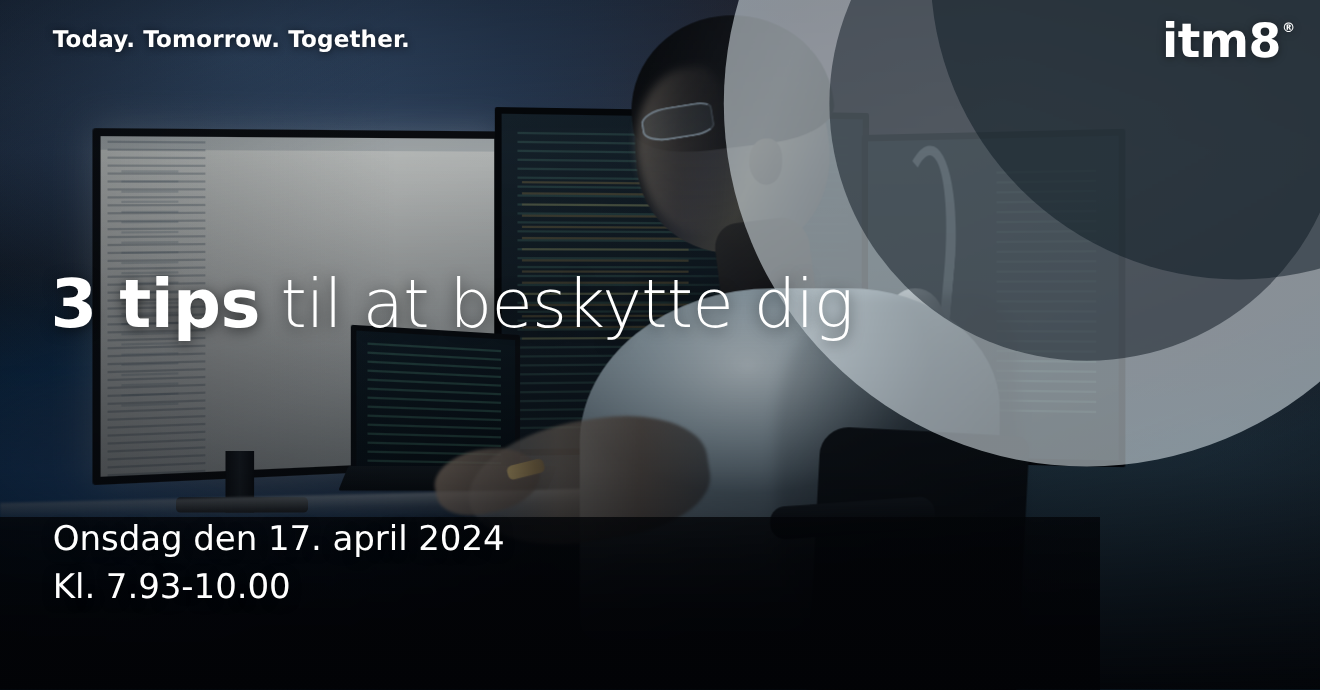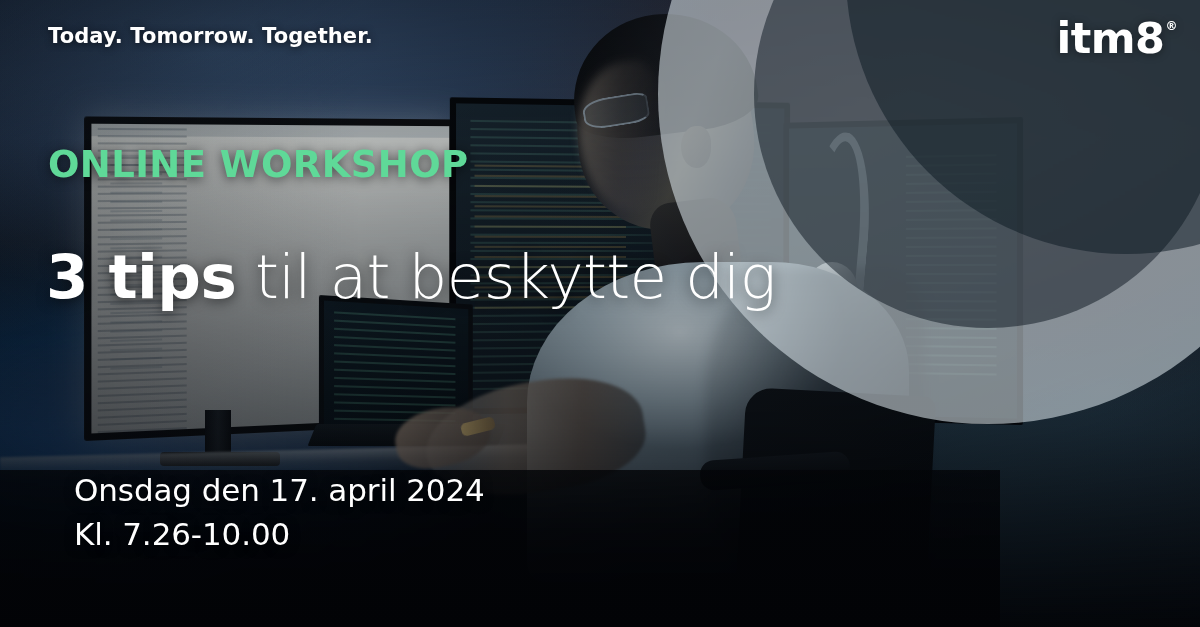--- a/index.html
+++ b/index.html
@@ -523,21 +523,20 @@
   .details {
     position: absolute;
     left: 48px;
     top: 468px;
     font-size: 31px;
     line-height: 1.42;
     font-weight: 400;
     color: #ffffff;
     letter-spacing: -0.1px;
     text-shadow: 0 2px 11px rgba(0,0,0,0.70);
-    margin-left: 26px;
   }
   .details span { display: block; }
 </style>
 </head>
 <body>
 
 <div class="banner">
 
   <div class="photo-layer">
     <div class="bg-base"></div>
@@ -596,24 +595,23 @@
   <div class="brand-shapes">
     <div class="ring-outer"></div>
     <div class="ring-inner"></div>
   </div>
   <div class="disc-dark"></div>
 
   <div class="tagline">Today. Tomorrow. Together.</div>
 
   <div class="logo"><span>itm8</span><span class="reg">®</span></div>
 
-  <div class="eyebrow">ONLINE WORKSHOP</div>
 
   <div class="headline">
     <span class="ln"><span class="b">3 tips</span><span> til at beskytte dig</span></span>
   </div>
 
   <div class="details">
     <span>Onsdag den 17. april 2024</span>
-    <span>Kl. 7.26-10.00</span>
+    <span>Kl. 7.93-10.00</span>
   </div>
 
 </div>
 
 </body></html>

